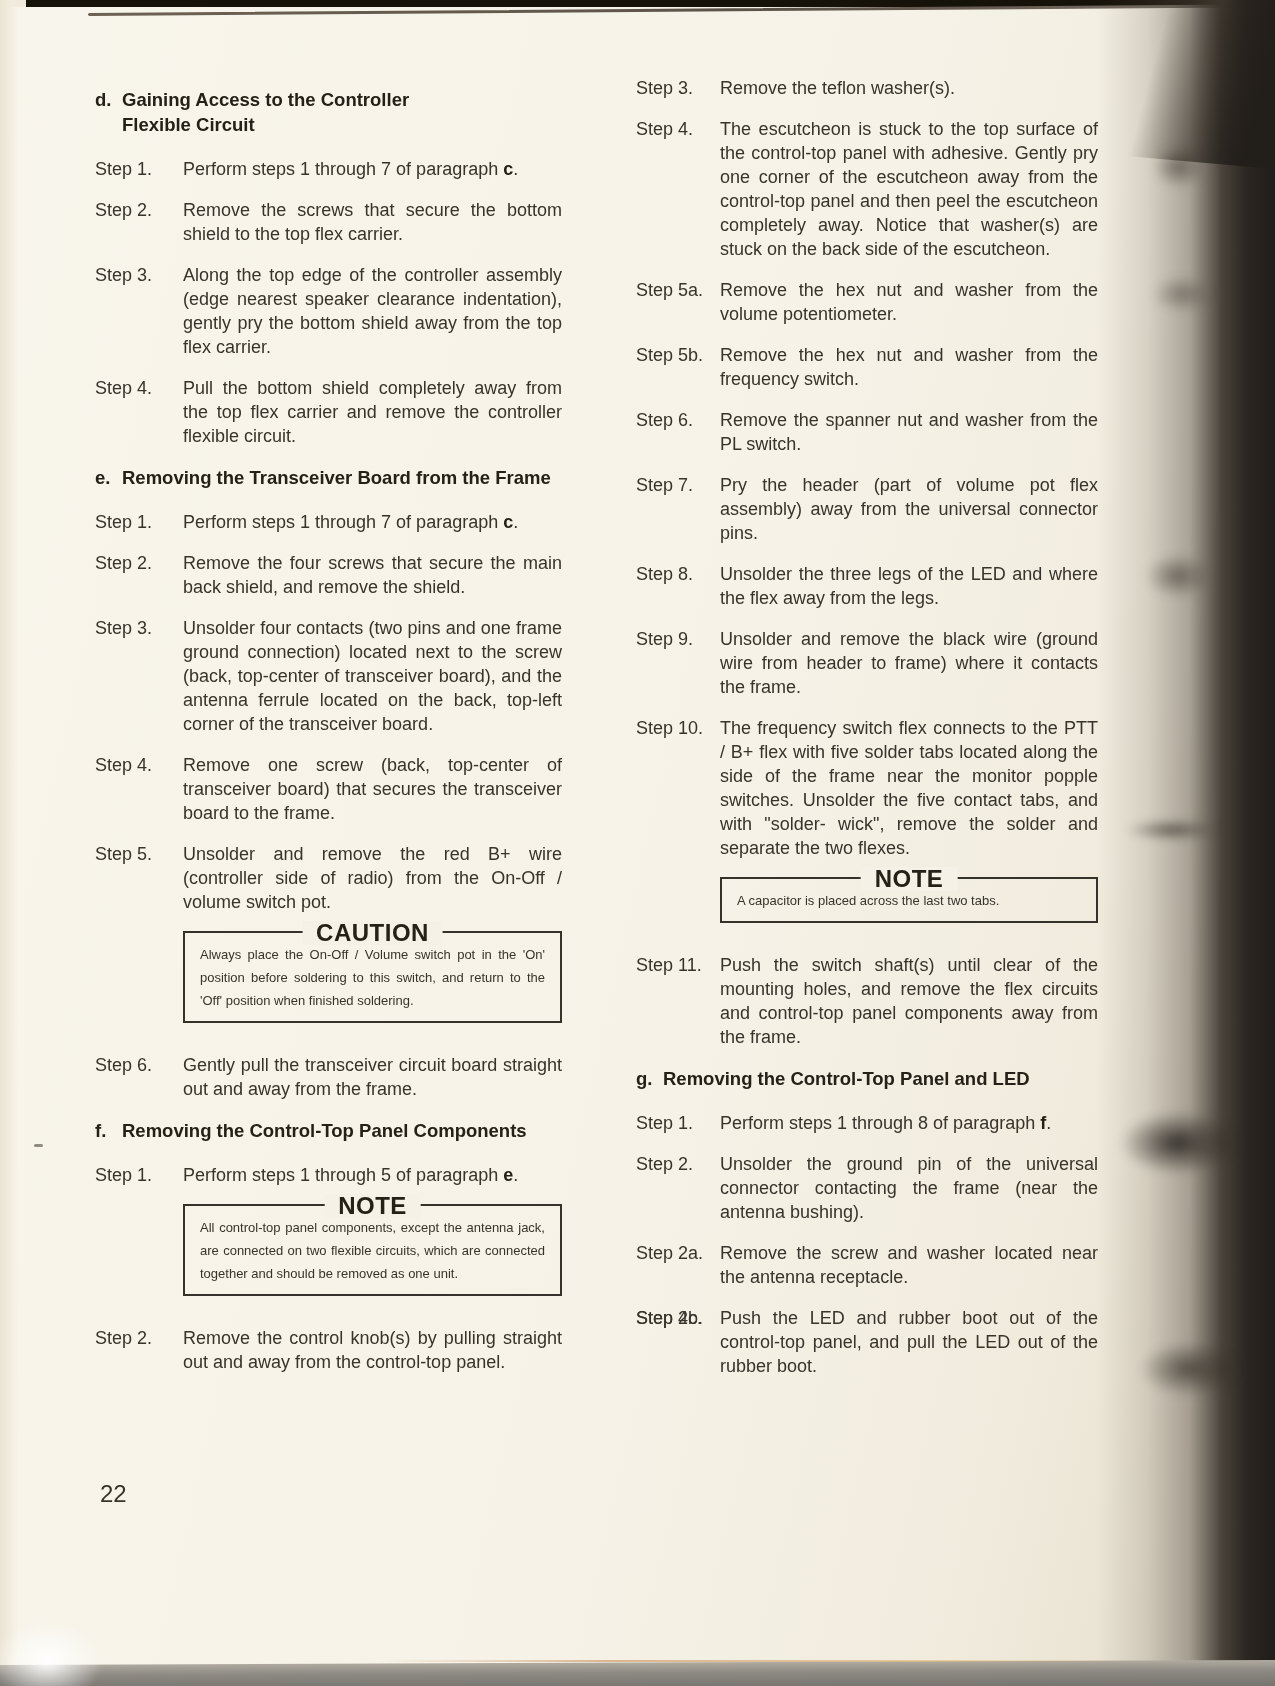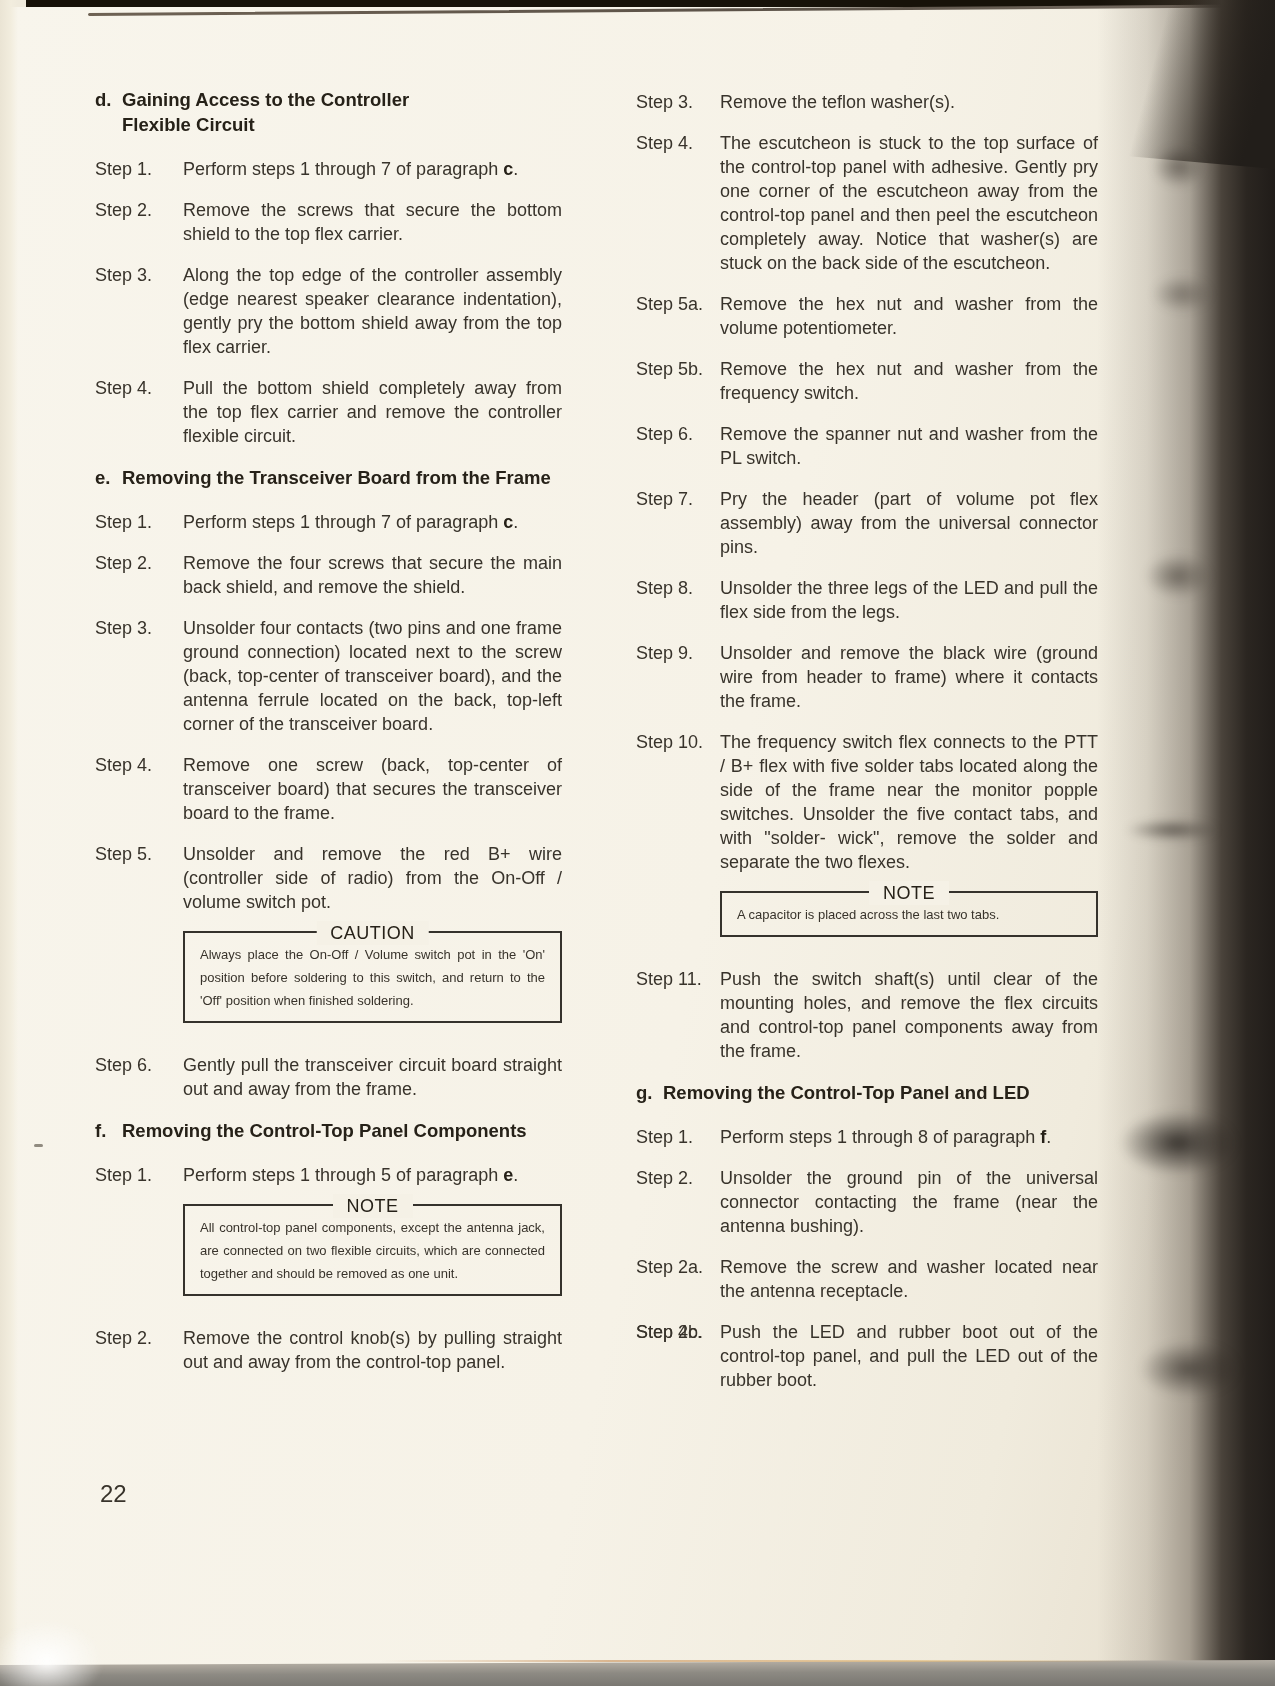--- a/index.html
+++ b/index.html
@@ -41,35 +41,35 @@
     transform:rotate(-0.22deg);transform-origin:right center;}
   .bottom-warm-line{position:absolute;left:380px;bottom:24px;width:760px;height:2px;
     background:linear-gradient(to right,rgba(196,134,74,0),rgba(196,134,74,.55) 30%,rgba(220,170,90,.5) 70%,rgba(196,134,74,0));}
   .light-leak{position:absolute;left:-28px;bottom:-30px;width:150px;height:110px;border-radius:50%;
     background:radial-gradient(closest-side,rgba(255,255,255,.95),rgba(255,255,255,0) 75%);filter:blur(2px);}
   .scan-speck{position:absolute;left:34px;top:1144px;width:9px;height:3px;background:rgba(60,52,40,.55);border-radius:2px;}
   
   .column{position:absolute;font-size:18px;line-height:24px;}
   .col-left{left:95px;top:84px;width:467px;}
   .col-right{left:636px;top:76px;width:462px;}
-  .block{margin-bottom:17px;margin-top:14px;}
+  .block{margin-bottom:17px;}
   .heading{font-weight:700;color:var(--ink-bold);line-height:25px;position:relative;
     padding-left:27px;margin-top:3px;margin-bottom:20px;white-space:pre-line;font-size:18.5px;}
   .heading .heading-letter{position:absolute;left:0;top:0;white-space:normal;}
   .step{position:relative;}
   .col-left .step{padding-left:88px;}
   .col-right .step{padding-left:84px;}
   .step-label{position:absolute;left:0;top:0;white-space:nowrap;}
   .step-text{display:block;text-align:justify;}
   .step-text strong{font-weight:700;color:var(--ink-bold);}
   .notebox{position:relative;border:2px solid var(--rule);margin:14px 0 30px 88px;
     padding:10px 15px 9px 15px;}
   .col-right .notebox{margin-left:84px;}
   .notebox-title{position:absolute;top:-12px;left:50%;transform:translateX(-50%);
-    background:var(--paper);padding:0 14px;font-weight:400;font-size:18px;color:var(--ink-bold);
+    background:var(--paper);padding:0 14px;font-weight:700;font-size:24px;color:var(--ink-bold);
     letter-spacing:.5px;white-space:nowrap;}
   .notebox-text{font-size:13px;line-height:23px;text-align:justify;}
   .page-number{position:absolute;left:100px;top:1480px;font-size:24px;color:var(--ink);}
 </style>
 </head>
 <body>
 
 <div class="scan-top-edge"></div>
 <div class="scan-top-corner"></div>
 <div class="header-rule"></div>
@@ -169,21 +169,21 @@
     <div class="block step">
       <span class="step-label">Step 6.</span>
       <span class="step-text">Remove the spanner nut and washer from the PL switch.</span>
     </div>
     <div class="block step">
       <span class="step-label">Step 7.</span>
       <span class="step-text">Pry the header (part of volume pot flex assembly) away from the universal connector pins.</span>
     </div>
     <div class="block step">
       <span class="step-label">Step 8.</span>
-      <span class="step-text">Unsolder the three legs of the LED and pull the flex side from the legs.</span>
+      <span class="step-text">Unsolder the three legs of the LED and where the flex away from the legs.</span>
     </div>
     <div class="block step">
       <span class="step-label">Step 9.</span>
       <span class="step-text">Unsolder and remove the black wire (ground wire from header to frame) where it contacts the frame.</span>
     </div>
     <div class="block step">
       <span class="step-label">Step 10.</span>
       <span class="step-text">The frequency switch flex connects to the PTT / B+ flex with five solder tabs located along the side of the frame near the monitor popple switches. Unsolder the five contact tabs, and with "solder- wick", remove the solder and separate the two flexes.</span>
     </div>
     <div class="notebox">

